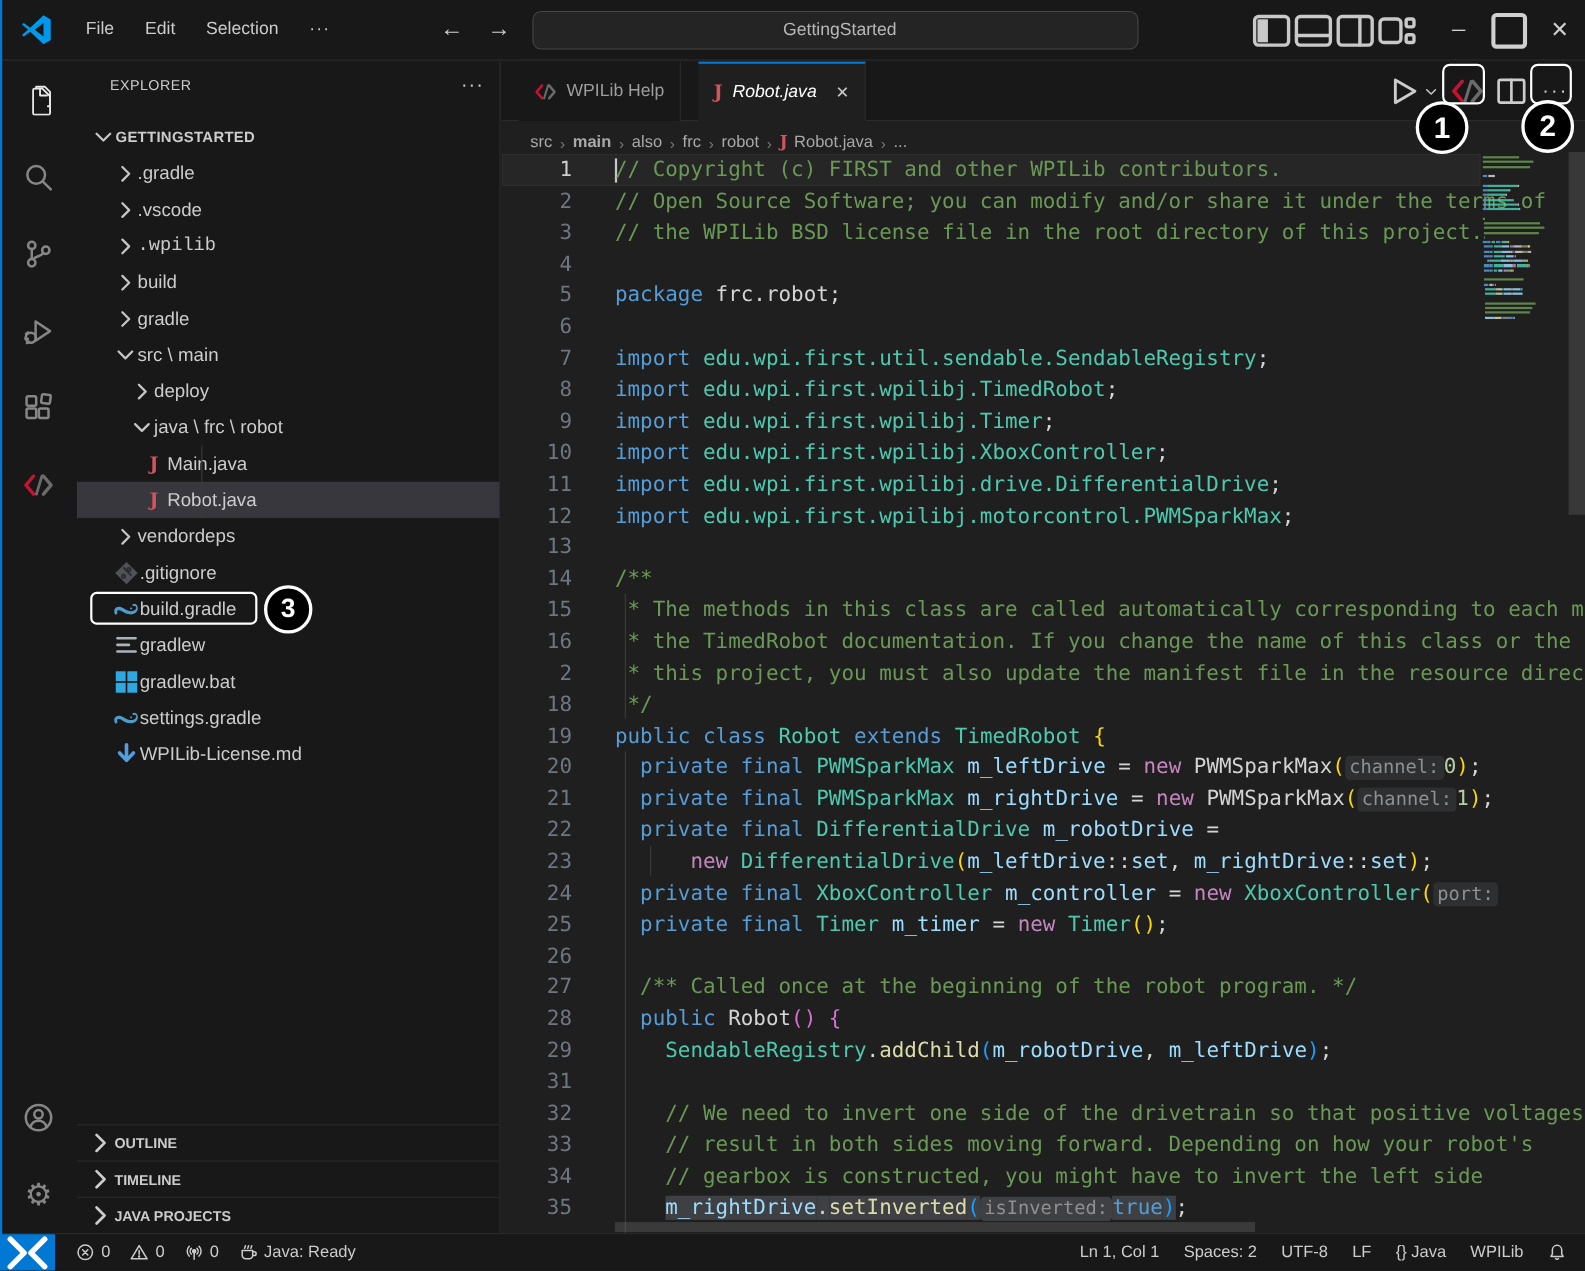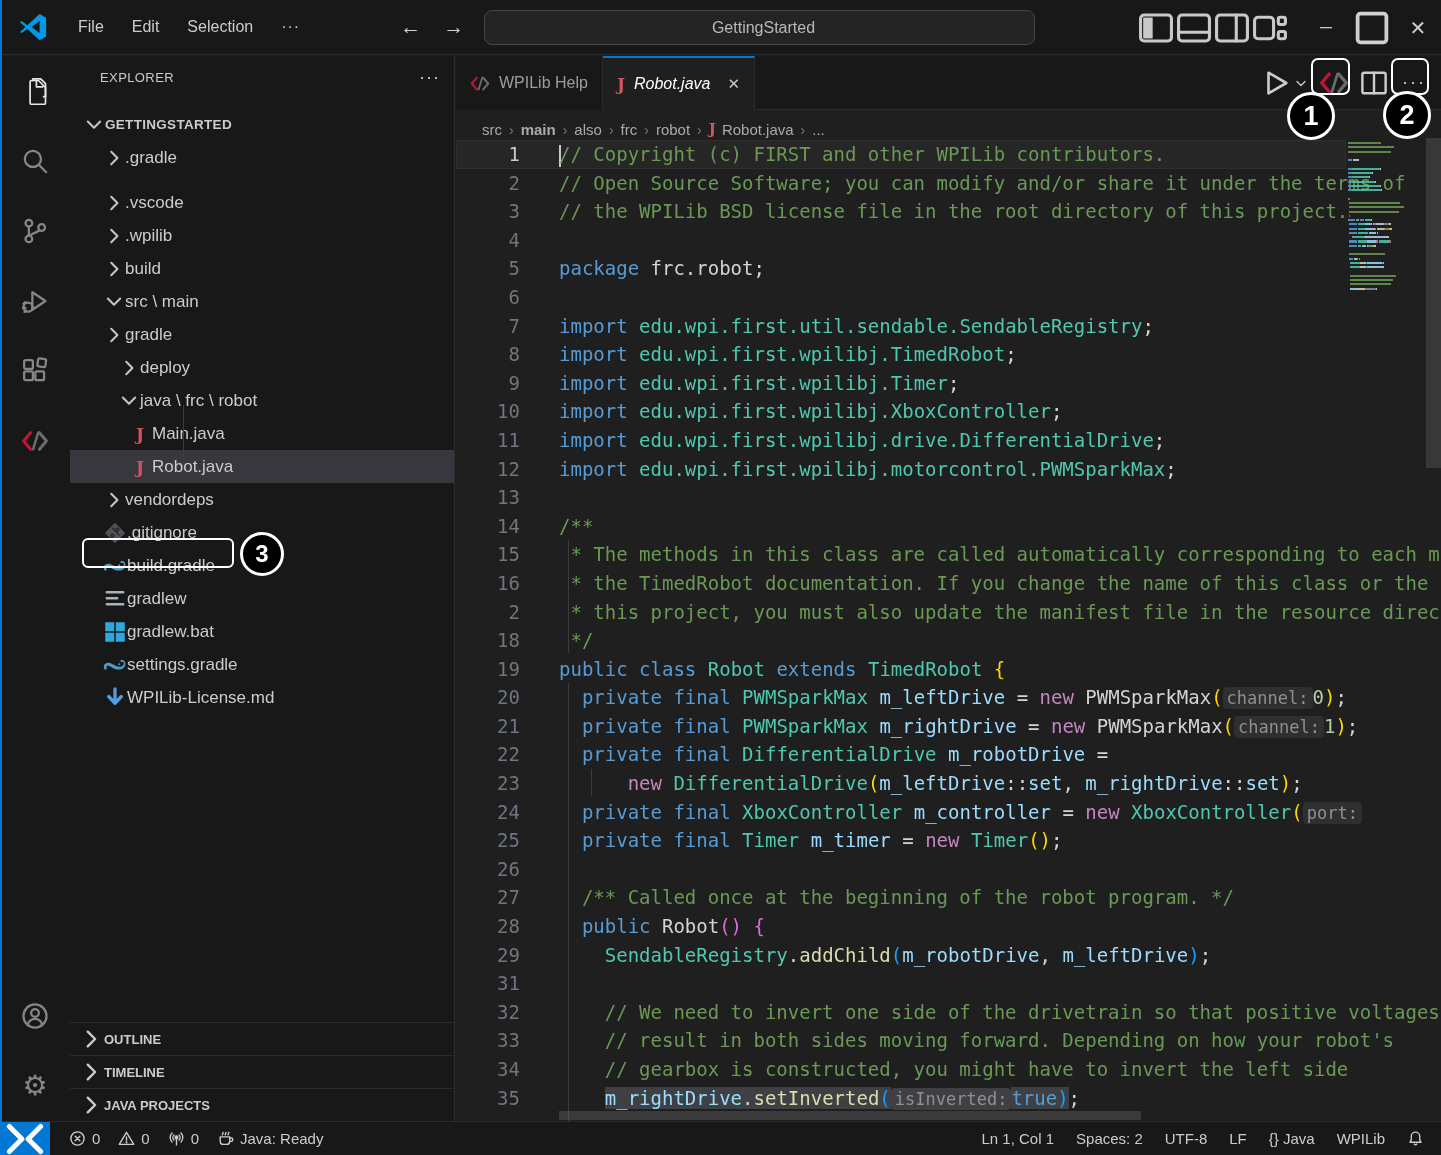--- a/index.html
+++ b/index.html
@@ -43,21 +43,21 @@
   .tree-row.root { font-weight:bold; font-size:13.5px; letter-spacing:.3px; }
   .java-ico { color:#d3545e; font-weight:bold; font-size:17px; font-family:"DejaVu Serif", serif; }
   #tree-guide { position:absolute; left:113px; width:1px; background:#3c3c3c; }
   #side-sections { position:absolute; left:0; bottom:0; width:100%; }
   .side-section { height:33px; border-top:1px solid #2b2b2b; display:flex; align-items:center; font-size:13px; font-weight:bold; color:#cccccc; }
   .side-section .twist { width:26px; display:flex; justify-content:center; margin-left:8px; }
 
   
   #editor { position:absolute; left:456px; top:56px; width:985px; height:1065px; background:#1f1f1f; }
   #tabbar { position:absolute; left:0; top:0; width:100%; height:54px; background:#181818; border-bottom:1px solid #2b2b2b; display:flex; }
-  .tab { height:54px; display:flex; align-items:center; gap:9px; padding:0 14px; font-size:16px; color:#9d9d9d; border-right:1px solid #2b2b2b; background:#181818; }
+  .tab { height:54px; display:flex; align-items:center; gap:9px; padding:0 14px; font-size:16px; color:#9d9d9d; border-right:1px solid #2b2b2b; background:#181818;margin-left:16px; }
   .tab.active { background:#1f1f1f; color:#ffffff; border-top:2px solid #0078d4; border-bottom:1px solid #1f1f1f; margin-bottom:-1px; }
   .tab.active .lbl { font-style:italic; }
   .tab .close { margin-left:8px; font-size:15px; color:#cccccc; }
   .tab-icon svg { width:20px; height:17px; }
   #editor-actions { margin-left:auto; display:flex; align-items:center; gap:10px; padding-right:12px; color:#cccccc; }
   #editor-actions .ea { display:flex; align-items:center; justify-content:center; width:30px; height:30px; }
   #editor-actions .chev { width:16px; margin-left:-8px; }
   #editor-actions .dots3 { font-size:18px; letter-spacing:2px; }
 
   #breadcrumbs { position:absolute; left:0; top:54px; width:100%; height:28px; display:flex; align-items:flex-end; gap:7px; padding-left:26px; font-size:15px; color:#a9a9a9; background:#1f1f1f; }
@@ -235,35 +235,35 @@
     <span class="title">EXPLORER</span>
     <span class="dots">···</span>
   </div>
   <div id="tree">
       <div class="tree-row root" style="padding-left: 13px;"><span class="twist"><svg viewBox="0 0 16 16" fill="none" stroke="currentColor" stroke-width="1.5" stroke-linecap="round" stroke-linejoin="round">
             <polyline points="3.5,5.5 8,10 12.5,5.5"></polyline>
           </svg></span><span>GETTINGSTARTED</span></div>
       <div class="tree-row" style="padding-left: 33px;"><span class="twist"><svg viewBox="0 0 16 16" fill="none" stroke="currentColor" stroke-width="1.5" stroke-linecap="round" stroke-linejoin="round">
             <polyline points="6,3.5 10.5,8 6,12.5"></polyline>
           </svg></span><span>.gradle</span></div>
-      <div class="tree-row" style="padding-left: 33px; margin-top: 12px;"><span class="twist"><svg viewBox="0 0 16 16" fill="none" stroke="currentColor" stroke-width="1.5" stroke-linecap="round" stroke-linejoin="round">
+      <div class="tree-row" style="padding-left: 33px;"><span class="twist"><svg viewBox="0 0 16 16" fill="none" stroke="currentColor" stroke-width="1.5" stroke-linecap="round" stroke-linejoin="round">
             <polyline points="6,3.5 10.5,8 6,12.5"></polyline>
           </svg></span><span>.vscode</span></div>
-      <div class="tree-row" style="padding-left: 33px;"><span class="twist"><svg viewBox="0 0 16 16" fill="none" stroke="currentColor" stroke-width="1.5" stroke-linecap="round" stroke-linejoin="round">
+      <div class="tree-row" style="padding-left: 33px; font-family: Liberation Mono, monospace;"><span class="twist"><svg viewBox="0 0 16 16" fill="none" stroke="currentColor" stroke-width="1.5" stroke-linecap="round" stroke-linejoin="round">
             <polyline points="6,3.5 10.5,8 6,12.5"></polyline>
           </svg></span><span>.wpilib</span></div>
       <div class="tree-row" style="padding-left: 33px;"><span class="twist"><svg viewBox="0 0 16 16" fill="none" stroke="currentColor" stroke-width="1.5" stroke-linecap="round" stroke-linejoin="round">
             <polyline points="6,3.5 10.5,8 6,12.5"></polyline>
           </svg></span><span>build</span></div>
+      <div class="tree-row" style="padding-left: 33px;"><span class="twist"><svg viewBox="0 0 16 16" fill="none" stroke="currentColor" stroke-width="1.5" stroke-linecap="round" stroke-linejoin="round">
+            <polyline points="6,3.5 10.5,8 6,12.5"></polyline>
+          </svg></span><span>gradle</span></div>
       <div class="tree-row" style="padding-left: 33px;"><span class="twist"><svg viewBox="0 0 16 16" fill="none" stroke="currentColor" stroke-width="1.5" stroke-linecap="round" stroke-linejoin="round">
             <polyline points="3.5,5.5 8,10 12.5,5.5"></polyline>
           </svg></span><span>src \ main</span></div>
-      <div class="tree-row" style="padding-left: 33px;"><span class="twist"><svg viewBox="0 0 16 16" fill="none" stroke="currentColor" stroke-width="1.5" stroke-linecap="round" stroke-linejoin="round">
-            <polyline points="6,3.5 10.5,8 6,12.5"></polyline>
-          </svg></span><span>gradle</span></div>
       <div class="tree-row" style="padding-left: 48px;"><span class="twist"><svg viewBox="0 0 16 16" fill="none" stroke="currentColor" stroke-width="1.5" stroke-linecap="round" stroke-linejoin="round">
             <polyline points="6,3.5 10.5,8 6,12.5"></polyline>
           </svg></span><span>deploy</span></div>
       <div class="tree-row" style="padding-left: 48px;"><span class="twist"><svg viewBox="0 0 16 16" fill="none" stroke="currentColor" stroke-width="1.5" stroke-linecap="round" stroke-linejoin="round">
             <polyline points="3.5,5.5 8,10 12.5,5.5"></polyline>
           </svg></span><span>java \ frc \ robot</span></div>
       <div class="tree-row" style="padding-left: 58px;"><span class="f-icon"><span class="java-ico">J</span></span><span>Main.java</span></div>
       <div class="tree-row selected" style="padding-left: 58px;"><span class="f-icon"><span class="java-ico">J</span></span><span>Robot.java</span></div>
       <div class="tree-row" style="padding-left: 33px;"><span class="twist"><svg viewBox="0 0 16 16" fill="none" stroke="currentColor" stroke-width="1.5" stroke-linecap="round" stroke-linejoin="round">
             <polyline points="6,3.5 10.5,8 6,12.5"></polyline>

